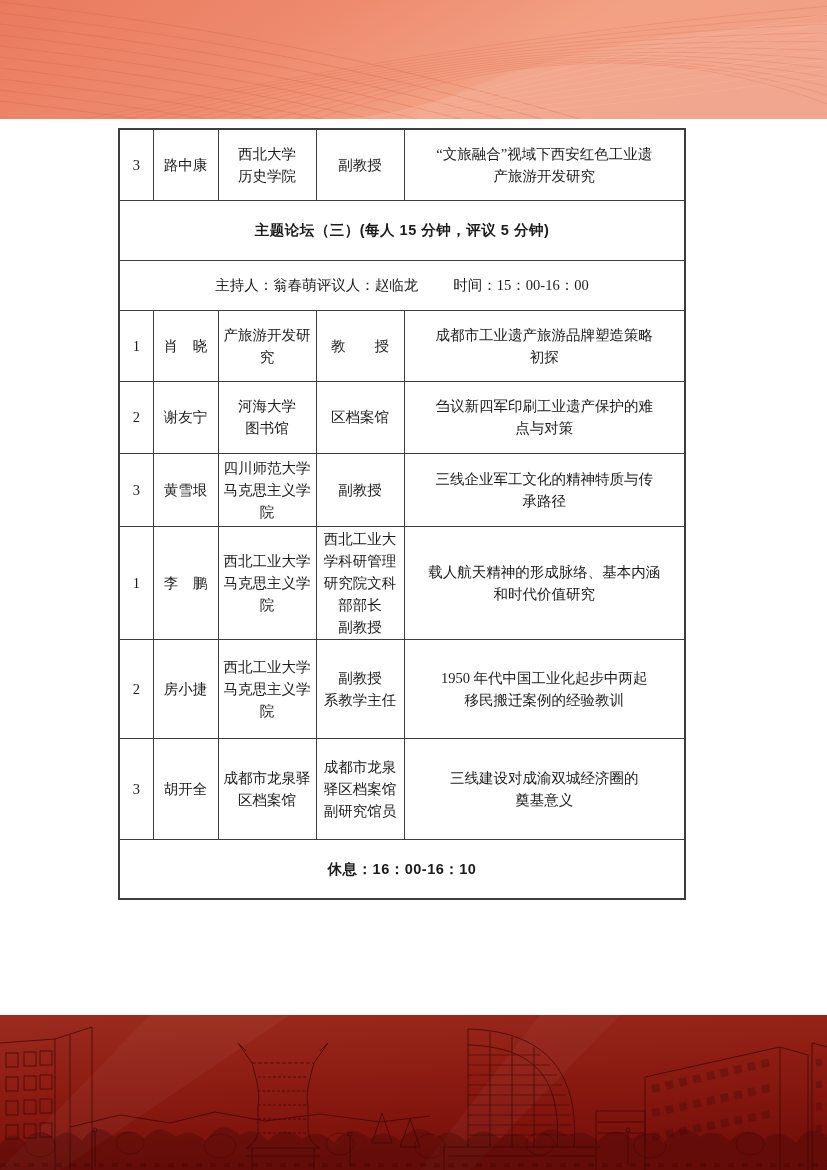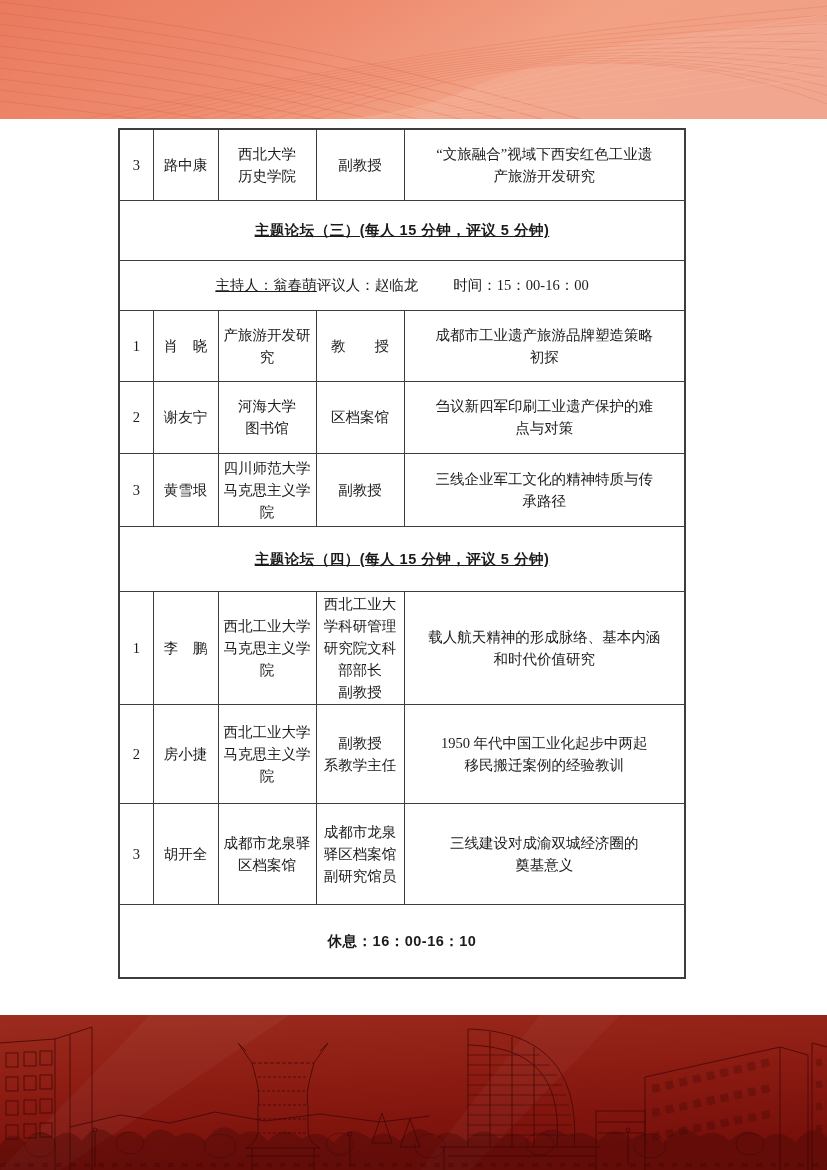--- a/index.html
+++ b/index.html
@@ -20,28 +20,28 @@
   table.program td{
     border:1px solid #3d3d3d;
     text-align:center;vertical-align:middle;
     padding:1px 3px;
     font-size:14.5px;line-height:22px;color:#1b1b1b;
   }
   td.c-num{font-size:13.5px;}
   td.c-paper{line-height:25px;padding:1px 6px;}
   td.c-section{
     font-family:"Liberation Sans","DejaVu Sans",sans-serif;
-    font-weight:700;font-size:15.5px;letter-spacing:0.5px;text-decoration:underline;
+    font-weight:700;font-size:15.5px;letter-spacing:0.5px;
   }
   td.c-break{
     font-family:"Liberation Sans","DejaVu Sans",sans-serif;
     font-weight:700;font-size:15.5px;letter-spacing:0.5px;
   }
   td.c-host{font-size:15px;}
-  td.c-host .seg-host{text-decoration:underline;}
+  td.c-host .seg-host{}
   td.c-host .seg-reviewer{margin-right:35px;}
 </style>
 </head>
 <body>
 
 <div class="page">
 
   <div class="banner">
     <svg viewBox="0 0 827 119" preserveAspectRatio="none">
       <defs>
@@ -131,23 +131,20 @@
         <td class="c-title">区档案馆</td>
         <td class="c-paper">刍议新四军印刷工业遗产保护的难<br>点与对策</td>
       </tr>
       <tr style="height:73px">
         <td class="c-num">3</td>
         <td class="c-name">黄雪垠</td>
         <td class="c-aff">四川师范大学<br>马克思主义学<br>院</td>
         <td class="c-title">副教授</td>
         <td class="c-paper">三线企业军工文化的精神特质与传<br>承路径</td>
       </tr>
-      <tr style="height:65px">
-        <td class="c-section" colspan="5">主题论坛（四）(每人 15 分钟，评议 5 分钟)</td>
-      </tr>
       <tr style="height:113px">
         <td class="c-num">1</td>
         <td class="c-name">李　鹏</td>
         <td class="c-aff">西北工业大学<br>马克思主义学<br>院</td>
         <td class="c-title">西北工业大<br>学科研管理<br>研究院文科<br>部部长<br>副教授</td>
         <td class="c-paper">载人航天精神的形成脉络、基本内涵<br>和时代价值研究</td>
       </tr>
       <tr style="height:99px">
         <td class="c-num">2</td>
         <td class="c-name">房小捷</td>
@@ -155,21 +152,21 @@
         <td class="c-title">副教授<br>系教学主任</td>
         <td class="c-paper">1950 年代中国工业化起步中两起<br>移民搬迁案例的经验教训</td>
       </tr>
       <tr style="height:101px">
         <td class="c-num">3</td>
         <td class="c-name">胡开全</td>
         <td class="c-aff">成都市龙泉驿<br>区档案馆</td>
         <td class="c-title">成都市龙泉<br>驿区档案馆<br>副研究馆员</td>
         <td class="c-paper">三线建设对成渝双城经济圈的<br>奠基意义</td>
       </tr>
-      <tr style="height:74px">
+      <tr style="height:60px">
         <td class="c-break" colspan="5">休息：16：00-16：10</td>
       </tr>
     </tbody>
   </table>
 
   <div class="footer">
     <svg viewBox="0 0 827 155" preserveAspectRatio="none">
       <defs>
         <linearGradient id="fg" x1="0" y1="0" x2="0.25" y2="1">
           <stop offset="0" stop-color="#9b2c1e"></stop>

